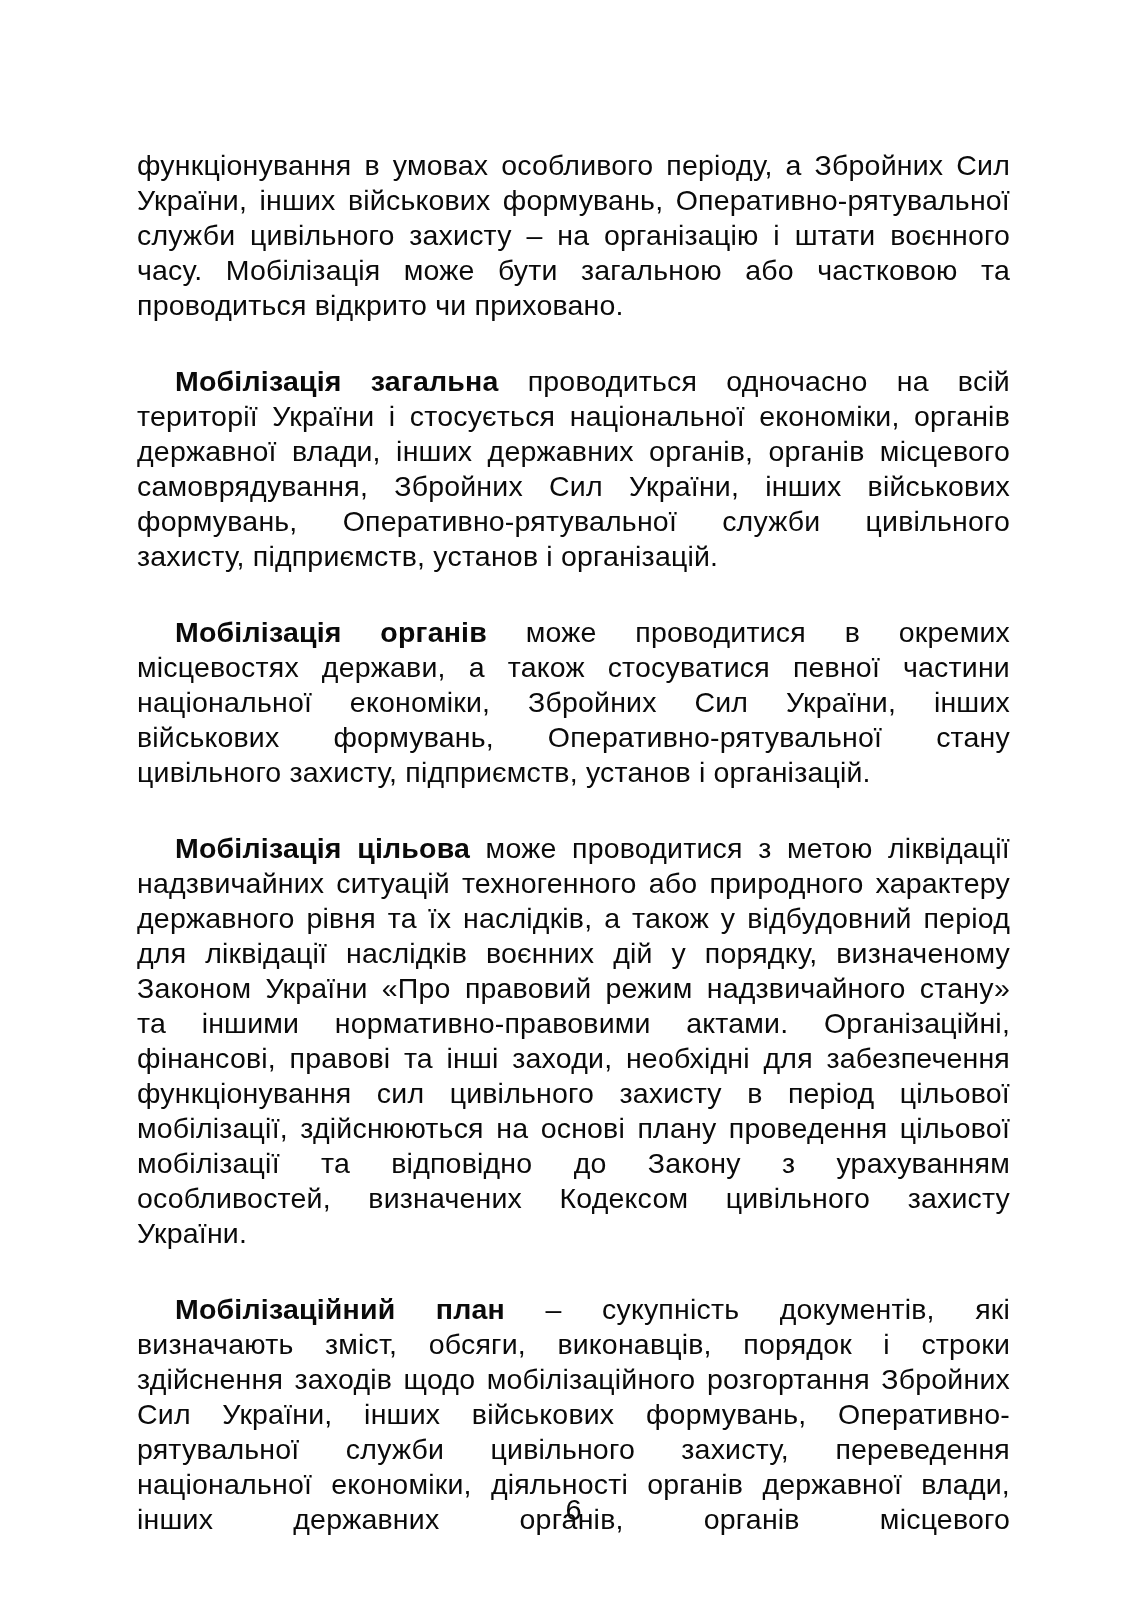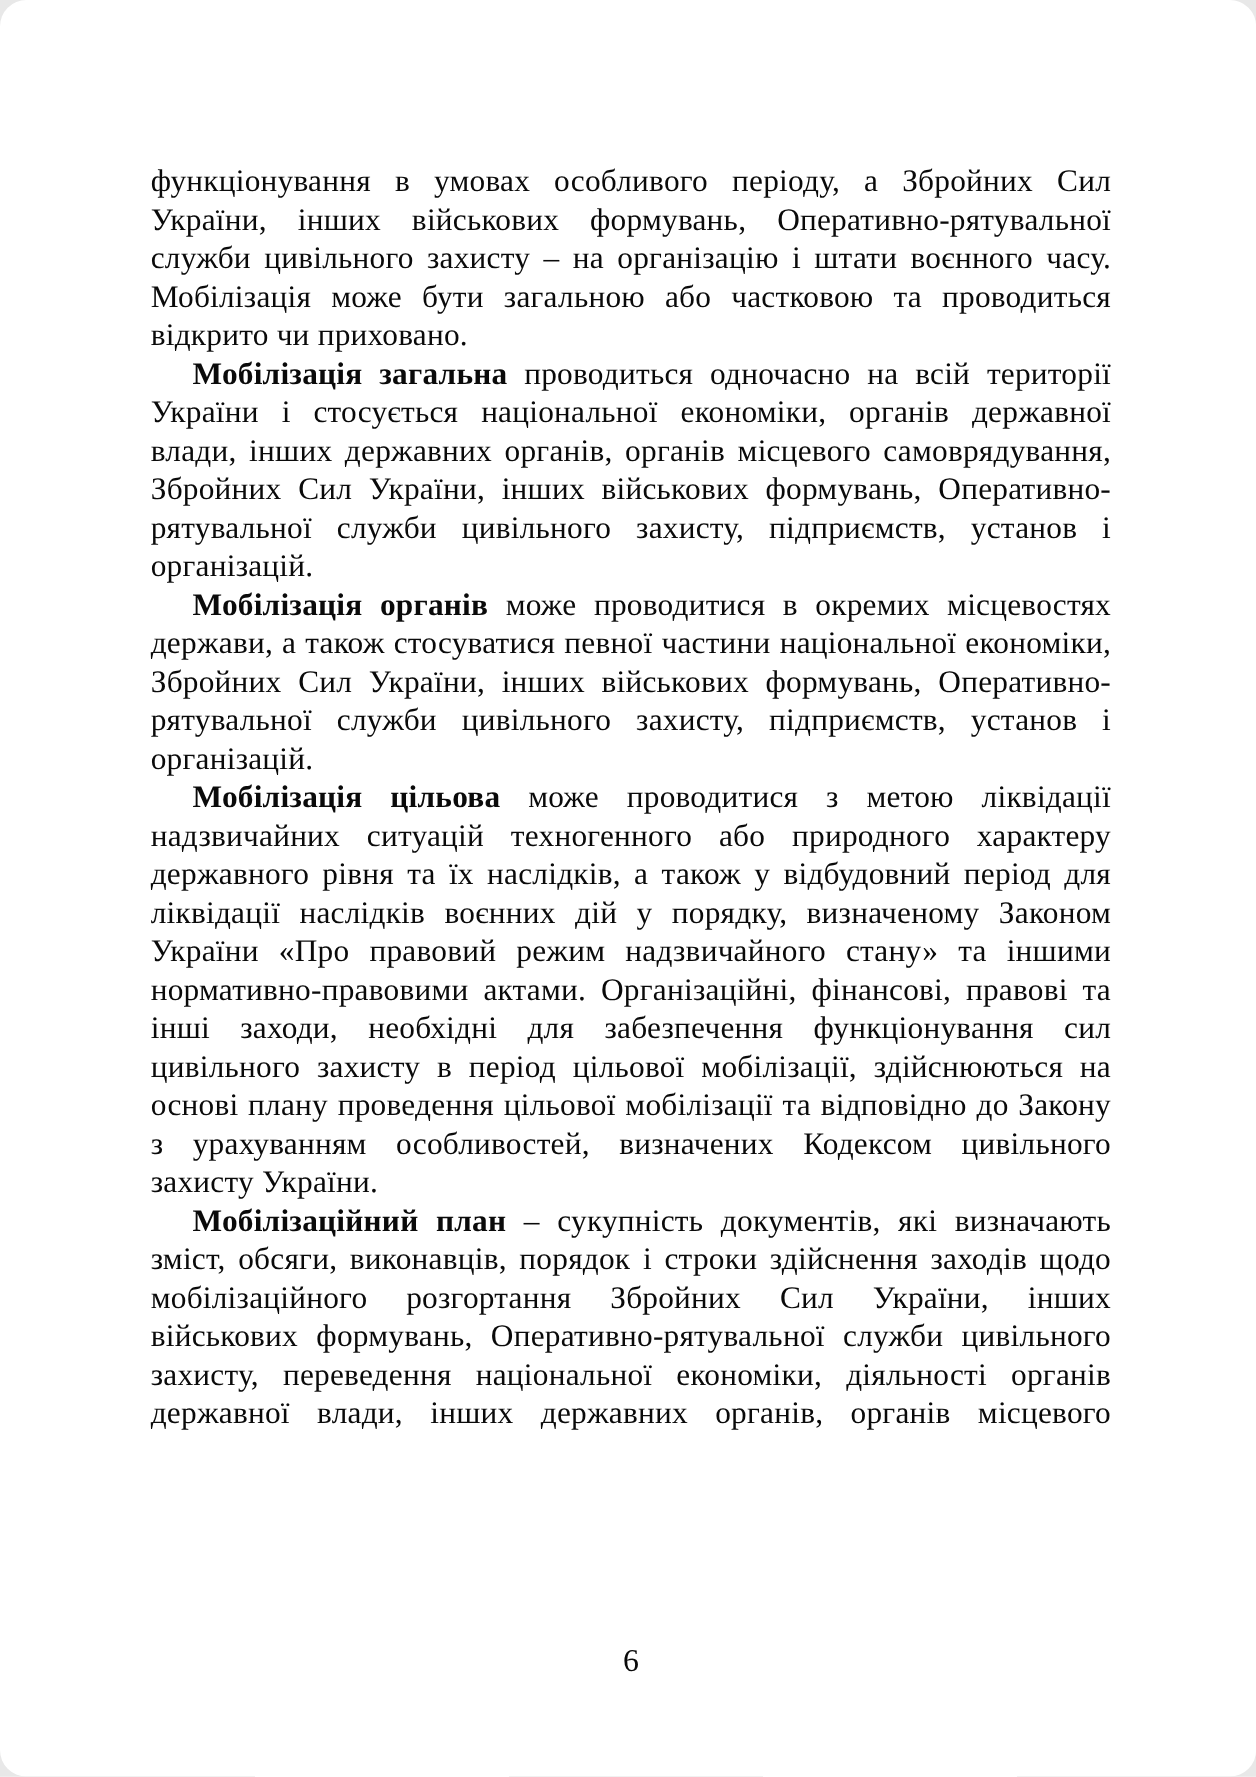--- a/index.html
+++ b/index.html
@@ -4,38 +4,37 @@
 <style>
   * { margin: 0; padding: 0; box-sizing: border-box; }
   html, body { background: #e8e8e8; }
   .page {
     position: relative;
     width: 1142px;
     height: 1615px;
     margin: 0 auto;
     background: #ffffff;
     color: #0a0a0a;
-    font-family: Liberation Serif, serif;
+    font-family: Liberation Sans, sans-serif;
     overflow: hidden;
-    border-radius: 24px;
   }
   .text-block {
     position: absolute;
     top: 148px;
     left: 137px;
     width: 873px;
   }
   .para {
     font-size: 28.5px;
     line-height: 35px;
     text-align: justify;
     text-indent: 38px;
     letter-spacing: 0.2px;
   }
-  .para + .para { }
+  .para + .para { margin-top: 41px; }
   .para.no-indent { text-indent: 0; }
   .para.continued { text-align-last: justify; }
   .para .lead { font-weight: bold; }
   .page-number {
     position: absolute;
     top: 1493px;
     left: 137px;
     width: 873px;
     text-align: center;
     font-size: 29px;
@@ -45,21 +44,21 @@
 </head>
 <body>
 
 <div class="page">
   <div class="text-block">
 
     <p class="para no-indent"><span class="lead"></span><span>функціонування в умовах особливого періоду, а Збройних Сил України, інших військових формувань, Оперативно-рятувальної служби цивільного захисту – на організацію і штати воєнного часу. Мобілізація може бути загальною або частковою та проводиться відкрито чи приховано.</span></p>
 
     <p class="para"><span class="lead">Мобілізація загальна</span><span> проводиться одночасно на всій території України і стосується національної економіки, органів державної влади, інших державних органів, органів місцевого самоврядування, Збройних Сил України, інших військових формувань, Оперативно-рятувальної служби цивільного захисту, підприємств, установ і організацій.</span></p>
 
-    <p class="para"><span class="lead">Мобілізація органів</span><span> може проводитися в окремих місцевостях держави, а також стосуватися певної частини національної економіки, Збройних Сил України, інших військових формувань, Оперативно-рятувальної служби цивільного захисту, підприємств, установ і організацій.</span></p>
+    <p class="para"><span class="lead">Мобілізація органів</span><span> може проводитися в окремих місцевостях держави, а також стосуватися певної частини національної економіки, Збройних Сил України, інших військових формувань, Оперативно-рятувальної стану цивільного захисту, підприємств, установ і організацій.</span></p>
 
     <p class="para"><span class="lead">Мобілізація цільова</span><span> може проводитися з метою ліквідації надзвичайних ситуацій техногенного або природного характеру державного рівня та їх наслідків, а також у відбудовний період для ліквідації наслідків воєнних дій у порядку, визначеному Законом України «Про правовий режим надзвичайного стану» та іншими нормативно-правовими актами. Організаційні, фінансові, правові та інші заходи, необхідні для забезпечення функціонування сил цивільного захисту в період цільової мобілізації, здійснюються на основі плану проведення цільової мобілізації та відповідно до Закону з урахуванням особливостей, визначених Кодексом цивільного захисту України.</span></p>
 
     <p class="para continued"><span class="lead">Мобілізаційний план</span><span> – сукупність документів, які визначають зміст, обсяги, виконавців, порядок і строки здійснення заходів щодо мобілізаційного розгортання Збройних Сил України, інших військових формувань, Оперативно-рятувальної служби цивільного захисту, переведення національної економіки, діяльності органів державної влади, інших державних органів, органів місцевого</span></p>
 
   </div>
 
   <div class="page-number">6</div>
 </div>
 

